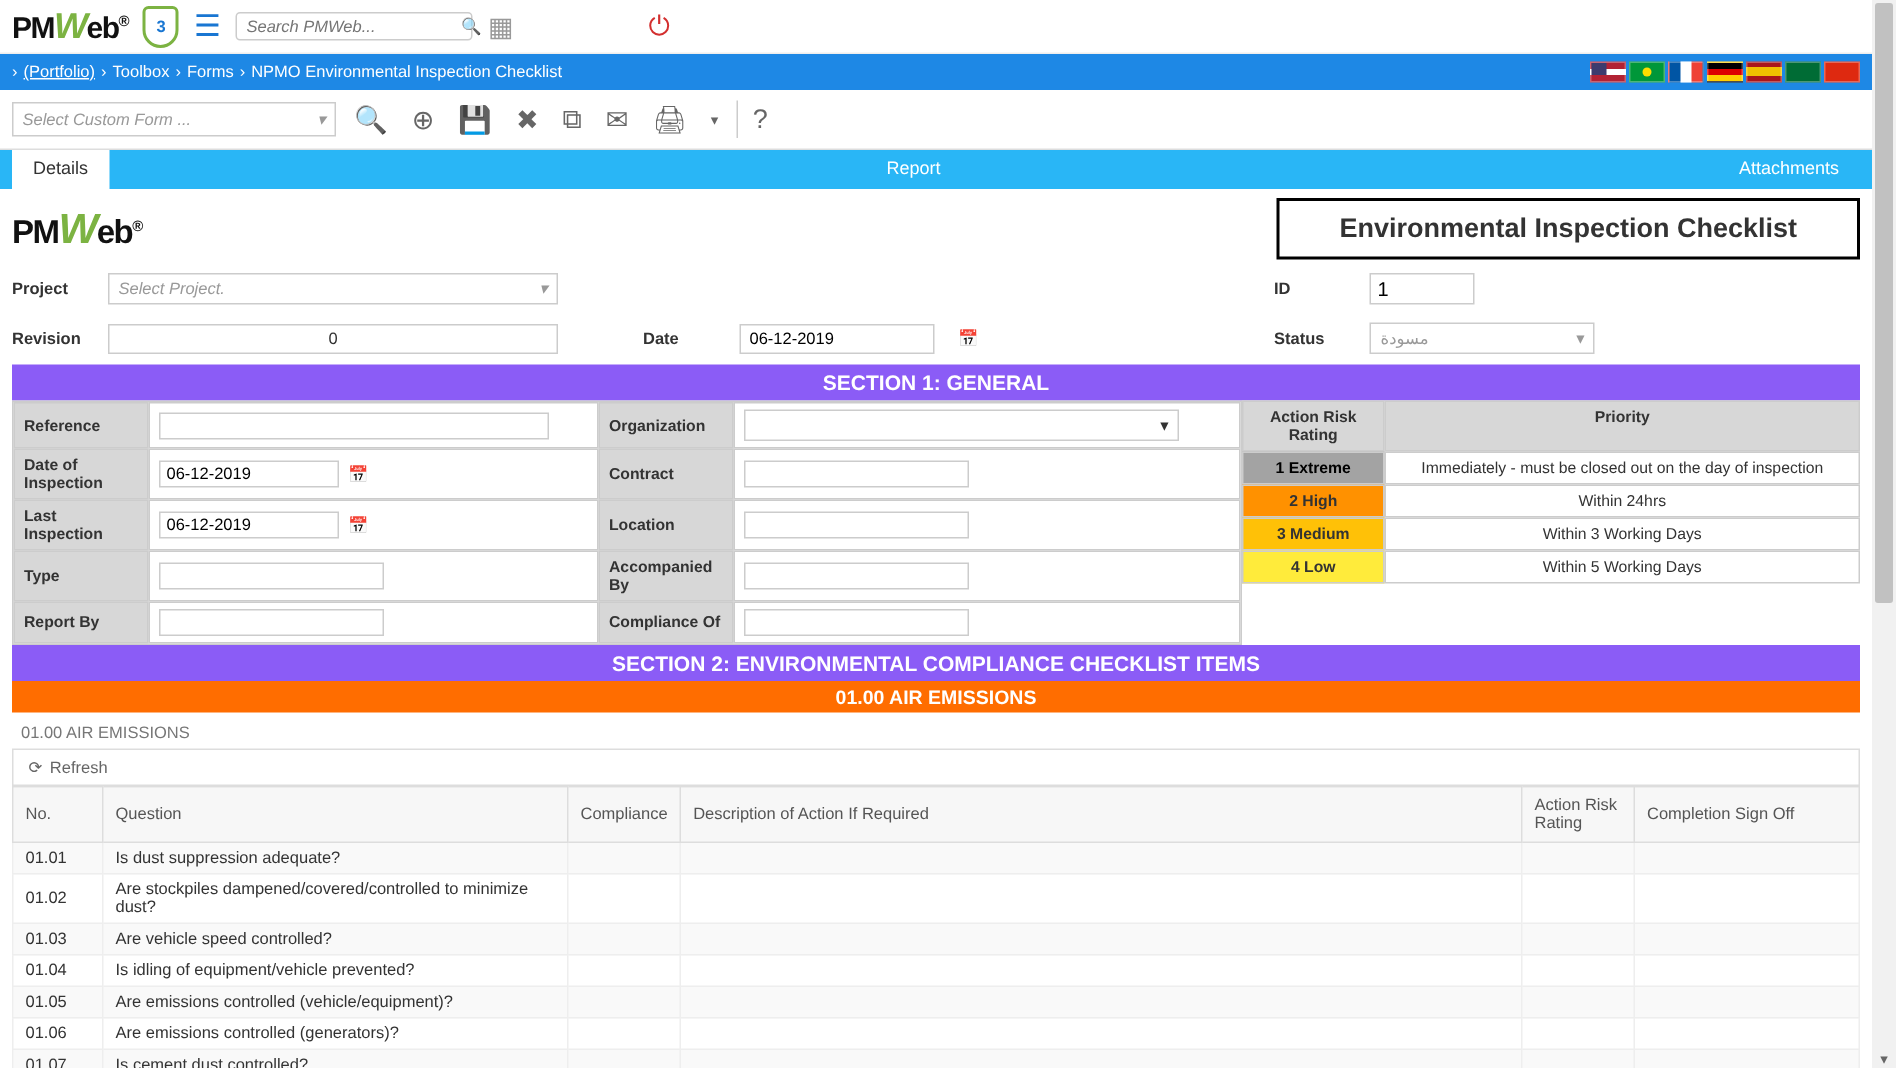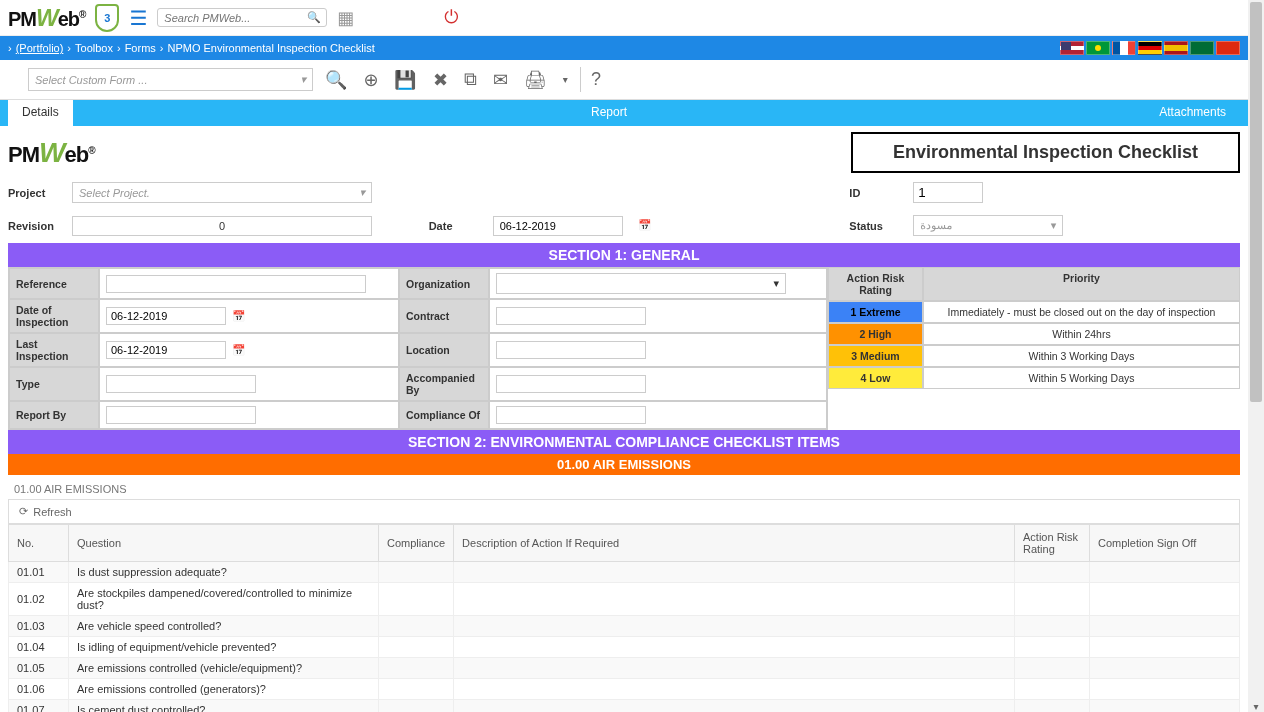--- a/index.html
+++ b/index.html
@@ -4,21 +4,21 @@
 <style>
 * { margin:0; padding:0; box-sizing:border-box; }
 body { font-family: Arial, sans-serif; font-size: 11px; background:#fff; color:#333; }
 
 
 .topbar { display:flex; align-items:center; padding:4px 8px; height:36px; border-bottom:1px solid #eee; gap:10px; }
 .logo { font-size:20px; font-weight:bold; letter-spacing:-1px; color:#111; }
 .logo .w { color:#7cb342; font-style:italic; font-size:24px; }
 .shield { width:24px; height:28px; border:2px solid #7cb342; border-radius:4px 4px 12px 12px; display:flex; align-items:center; justify-content:center; font-weight:bold; color:#1976d2; font-size:11px; }
 .menu-icon { color:#1976d2; font-size:20px; cursor:pointer; }
-.search-wrap { display:flex; align-items:center; border:1px solid #ccc; border-radius:3px; padding:2px 6px; width:170px; }
+.search-wrap { display:flex; align-items:center; border:1px solid #ccc; border-radius:3px; padding:2px 6px; width:158px; }
 .search-wrap input { border:none; outline:none; flex:1; font-size:11px; font-style:italic; color:#999; }
 .search-wrap .si { color:#999; }
 .grid-icon { color:#999; font-size:18px; }
 .power { color:#d32f2f; font-size:18px; margin-left:80px; }
 
 
 .breadcrumb-bar { background:#1e88e5; color:#fff; padding:4px 8px; display:flex; align-items:center; font-size:11px; height:24px; }
 .breadcrumb-bar .bc-arrow { margin:0 4px; }
 .breadcrumb-bar a { color:#fff; text-decoration:underline; }
 .flags { margin-left:auto; display:flex; gap:2px; }
@@ -28,21 +28,21 @@
 .flag-br { background:#009739; position:relative; }
 .flag-br::before { content:""; position:absolute; left:50%; top:50%; width:6px; height:6px; background:#fedd00; border-radius:50%; transform:translate(-50%,-50%); }
 .flag-fr { background:linear-gradient(90deg,#0055a4 33%,#fff 33%,#fff 66%,#ef4135 66%); }
 .flag-de { background:linear-gradient(#000 33%,#dd0000 33%,#dd0000 66%,#ffce00 66%); }
 .flag-es { background:linear-gradient(#aa151b 25%,#f1bf00 25%,#f1bf00 75%,#aa151b 75%); }
 .flag-sa { background:#006c35; }
 .flag-cn { background:#de2910; }
 
 
 .toolbar { display:flex; align-items:center; padding:6px 8px; gap:8px; border-bottom:1px solid #ddd; height:40px; }
-.custom-select { border:1px solid #ccc; padding:4px 6px; width:285px; font-style:italic; color:#999; display:flex; justify-content:space-between; align-items:center; font-size:11px;margin-left:20px; }
+.custom-select { border:1px solid #ccc; padding:4px 6px; width:216px; font-style:italic; color:#999; display:flex; justify-content:space-between; align-items:center; font-size:11px; }
 .tool { color:#666; font-size:18px; cursor:pointer; padding:2px 4px; }
 .tool.sep { border-left:1px solid #ccc; padding-left:10px; }
 
 
 .tabs-bar { background:#29b6f6; display:flex; padding:0 8px; height:26px;justify-content:space-between; }
 .tab { padding:5px 14px; color:#fff; cursor:pointer; font-size:12px; }
 .tab.active { background:#fff; color:#333; }
 
 
 .content { padding:6px 8px; }
@@ -61,21 +61,21 @@
 
 .general-grid { display:grid; grid-template-columns: 90px 300px 90px 310px 90px 1fr; border:1px solid #ccc; }
 .general-grid > div { border:1px solid #ccc; padding:4px 6px; display:flex; align-items:center; min-height:22px; }
 .gh { background:#d7d7d7; font-weight:bold; font-size:10.5px; }
 .gval input { border:1px solid #ccc; padding:2px 4px; width:120px; font-size:11px; }
 .cal-i { margin-left:6px; color:#888; }
 
 .risk-table { display:grid; grid-template-columns: 95px 1fr; }
 .risk-table > div { border:1px solid #ccc; padding:4px 6px; text-align:center; font-size:10.5px; }
 .risk-table .rh { background:#d7d7d7; font-weight:bold; }
-.r-extreme { background:#3b82f6; color:#000; font-weight:bold; }
+.r-extreme { background:#a3a3a3; color:#000; font-weight:bold; }
 .r-high { background:#ff9100; font-weight:bold; }
 .r-medium { background:#ffc107; font-weight:bold; }
 .r-low { background:#ffeb3b; font-weight:bold; }
 
 .sec1-wrap { display:flex; }
 .sec1-left { flex: 0 0 820px; }
 .sec1-right { flex:1; }
 
 .small-input { border:1px solid #ccc; padding:2px 4px; width:70px; }
 

